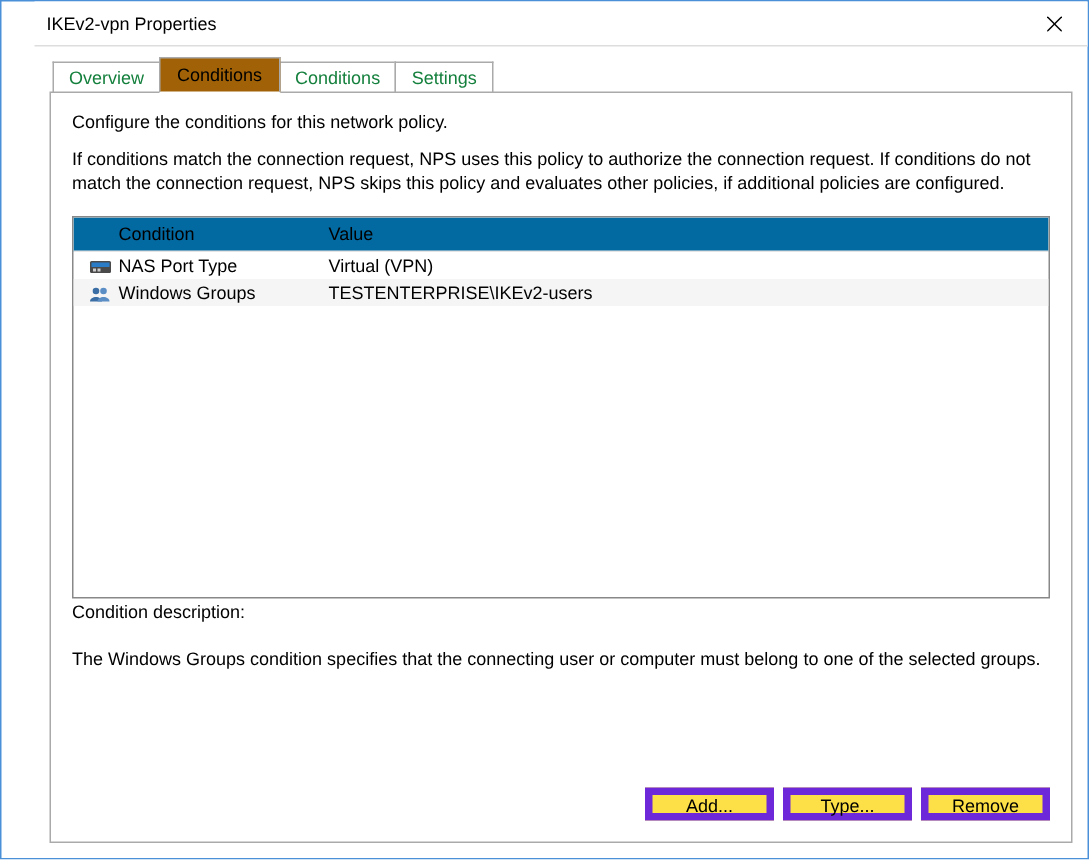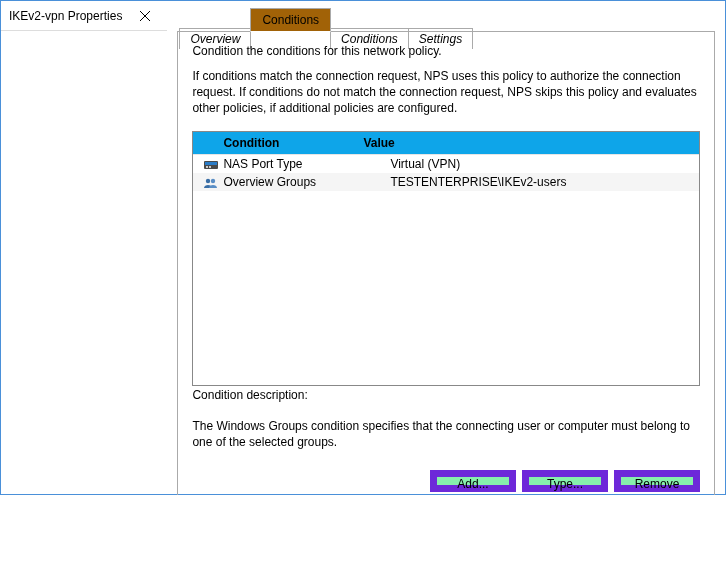--- a/index.html
+++ b/index.html
@@ -5,24 +5,26 @@
   * { box-sizing: border-box; }
   body {
     margin: 0;
     font-family: "Segoe UI", Tahoma, sans-serif;
     font-size: 12px;
     background: #fff;
     color: #000;
   }
   .window {
     width: 726px;
-    height: 495px;
+    height: 573px;
     border: 1px solid #4a90d9;
     background: #fff;
     display: flex;
+    flex-direction: column;
+    padding-left: 22px;
   }
   .titlebar {
     height: 30px;
     display: flex;
     align-items: center;
     padding: 0 0 0 8px;
     border-bottom: 1px solid #ddd;
     background: #fff;
   }
   .titlebar-title {
@@ -54,23 +56,22 @@
     padding: 3px 10px;
     border: 1px solid #aaa;
     border-bottom: none;
     background: #fff;
     margin-right: -1px;
     cursor: pointer;
     position: relative;
   }
   .tab.inactive {
     background: #fff;
-    color: #000000;
-    top: 18px;
-    font-style: italic;
+    color: #15803d;
+    top: 1px;
   }
   .tab.active {
     background: #a16207;
     border-bottom: 1px solid #fff;
     z-index: 2;
     top: 1px;
     padding: 4px 11px;
   }
   .tab-panel {
     border: 1px solid #aaa;
@@ -92,60 +93,60 @@
     border: 1px solid #888;
     height: 255px;
     background: #fff;
     overflow: hidden;
   }
   .list-header {
     display: flex;
     align-items: center;
     padding: 4px 6px 4px 30px;
     border-bottom: 1px solid #e5e5e5;
-    background: #0ea5e9;
-    font-weight: bold;
+    background: #0369a1;
+    font-weight: normal;
   }
   .col-cond { width: 140px; }
   .col-val { flex: 1; }
   .list-row {
     display: flex;
     align-items: flex-end;
     padding: 2px 6px 2px 6px;
     cursor: default;
   }
   .list-row.alt { background: #f5f5f5; }
   .row-icon {
     width: 24px;
     display: flex;
     align-items: center;
     justify-content: center;
   }
   .row-icon svg { width: 16px; height: 12px; }
   .row-cond { width: 140px; }
-  .row-val { flex: 1; margin-left: 27px; }
+  .row-val { flex: 1; }
   .desc-label {
     margin-top: 2px;
   }
   .desc-text {
     margin-top: 16px;
     line-height: 1.35;
   }
   .button-row {
     display: flex;
     justify-content: flex-end;
     gap: 6px;
     margin-top: auto;
     padding-top: 20px;
   }
   .btn {
     min-width: 86px;
     height: 22px;
-    border: 7px solid #6d28d9;
-    background: #86efac;
+    border: 5px solid #6d28d9;
+    background: #fde047;
     font-family: inherit;
     font-size: 12px;
     cursor: pointer;
     padding: 0 8px;
   }
 </style>
 </head>
 <body>
 
 <div class="window">
@@ -159,21 +160,21 @@
     </div>
   </div>
   <div class="content">
     <div class="tabs">
       <div class="tab inactive">Overview</div>
       <div class="tab active">Conditions</div>
       <div class="tab inactive">Conditions</div>
       <div class="tab inactive">Settings</div>
     </div>
     <div class="tab-panel">
-      <div class="intro-text">Condition the conditions for this network policy.</div>
+      <div class="intro-text">Configure the conditions for this network policy.</div>
       <div class="sub-text">If conditions match the connection request, NPS uses this policy to authorize the connection request. If conditions do not match the connection request, NPS skips this policy and evaluates other policies, if additional policies are configured.</div>
 
       <div class="list-box">
         <div class="list-header">
           <div class="col-cond">Condition</div>
           <div class="col-val">Value</div>
         </div>
         <div class="list-row">
           <div class="row-icon">
             <svg viewBox="0 0 16 12">
@@ -188,21 +189,21 @@
         </div>
         <div class="list-row alt">
           <div class="row-icon">
             <svg viewBox="0 0 16 12">
               <circle cx="5" cy="4" r="2.2" fill="#3a6ea5"></circle>
               <circle cx="10" cy="4" r="2.2" fill="#5a8ec5"></circle>
               <path d="M1 11 C1 7 9 7 9 11 Z" fill="#3a6ea5"></path>
               <path d="M6 11 C6 7 14 7 14 11 Z" fill="#5a8ec5"></path>
             </svg>
           </div>
-          <div class="row-cond">Overview Groups</div>
+          <div class="row-cond">Windows Groups</div>
           <div class="row-val">TESTENTERPRISE\IKEv2-users</div>
         </div>
       </div>
 
       <div class="desc-label">Condition description:</div>
       <div class="desc-text">The Windows Groups condition specifies that the connecting user or computer must belong to one of the selected groups.</div>
 
       <div class="button-row">
         <button class="btn">Add...</button>
         <button class="btn">Type...</button>

